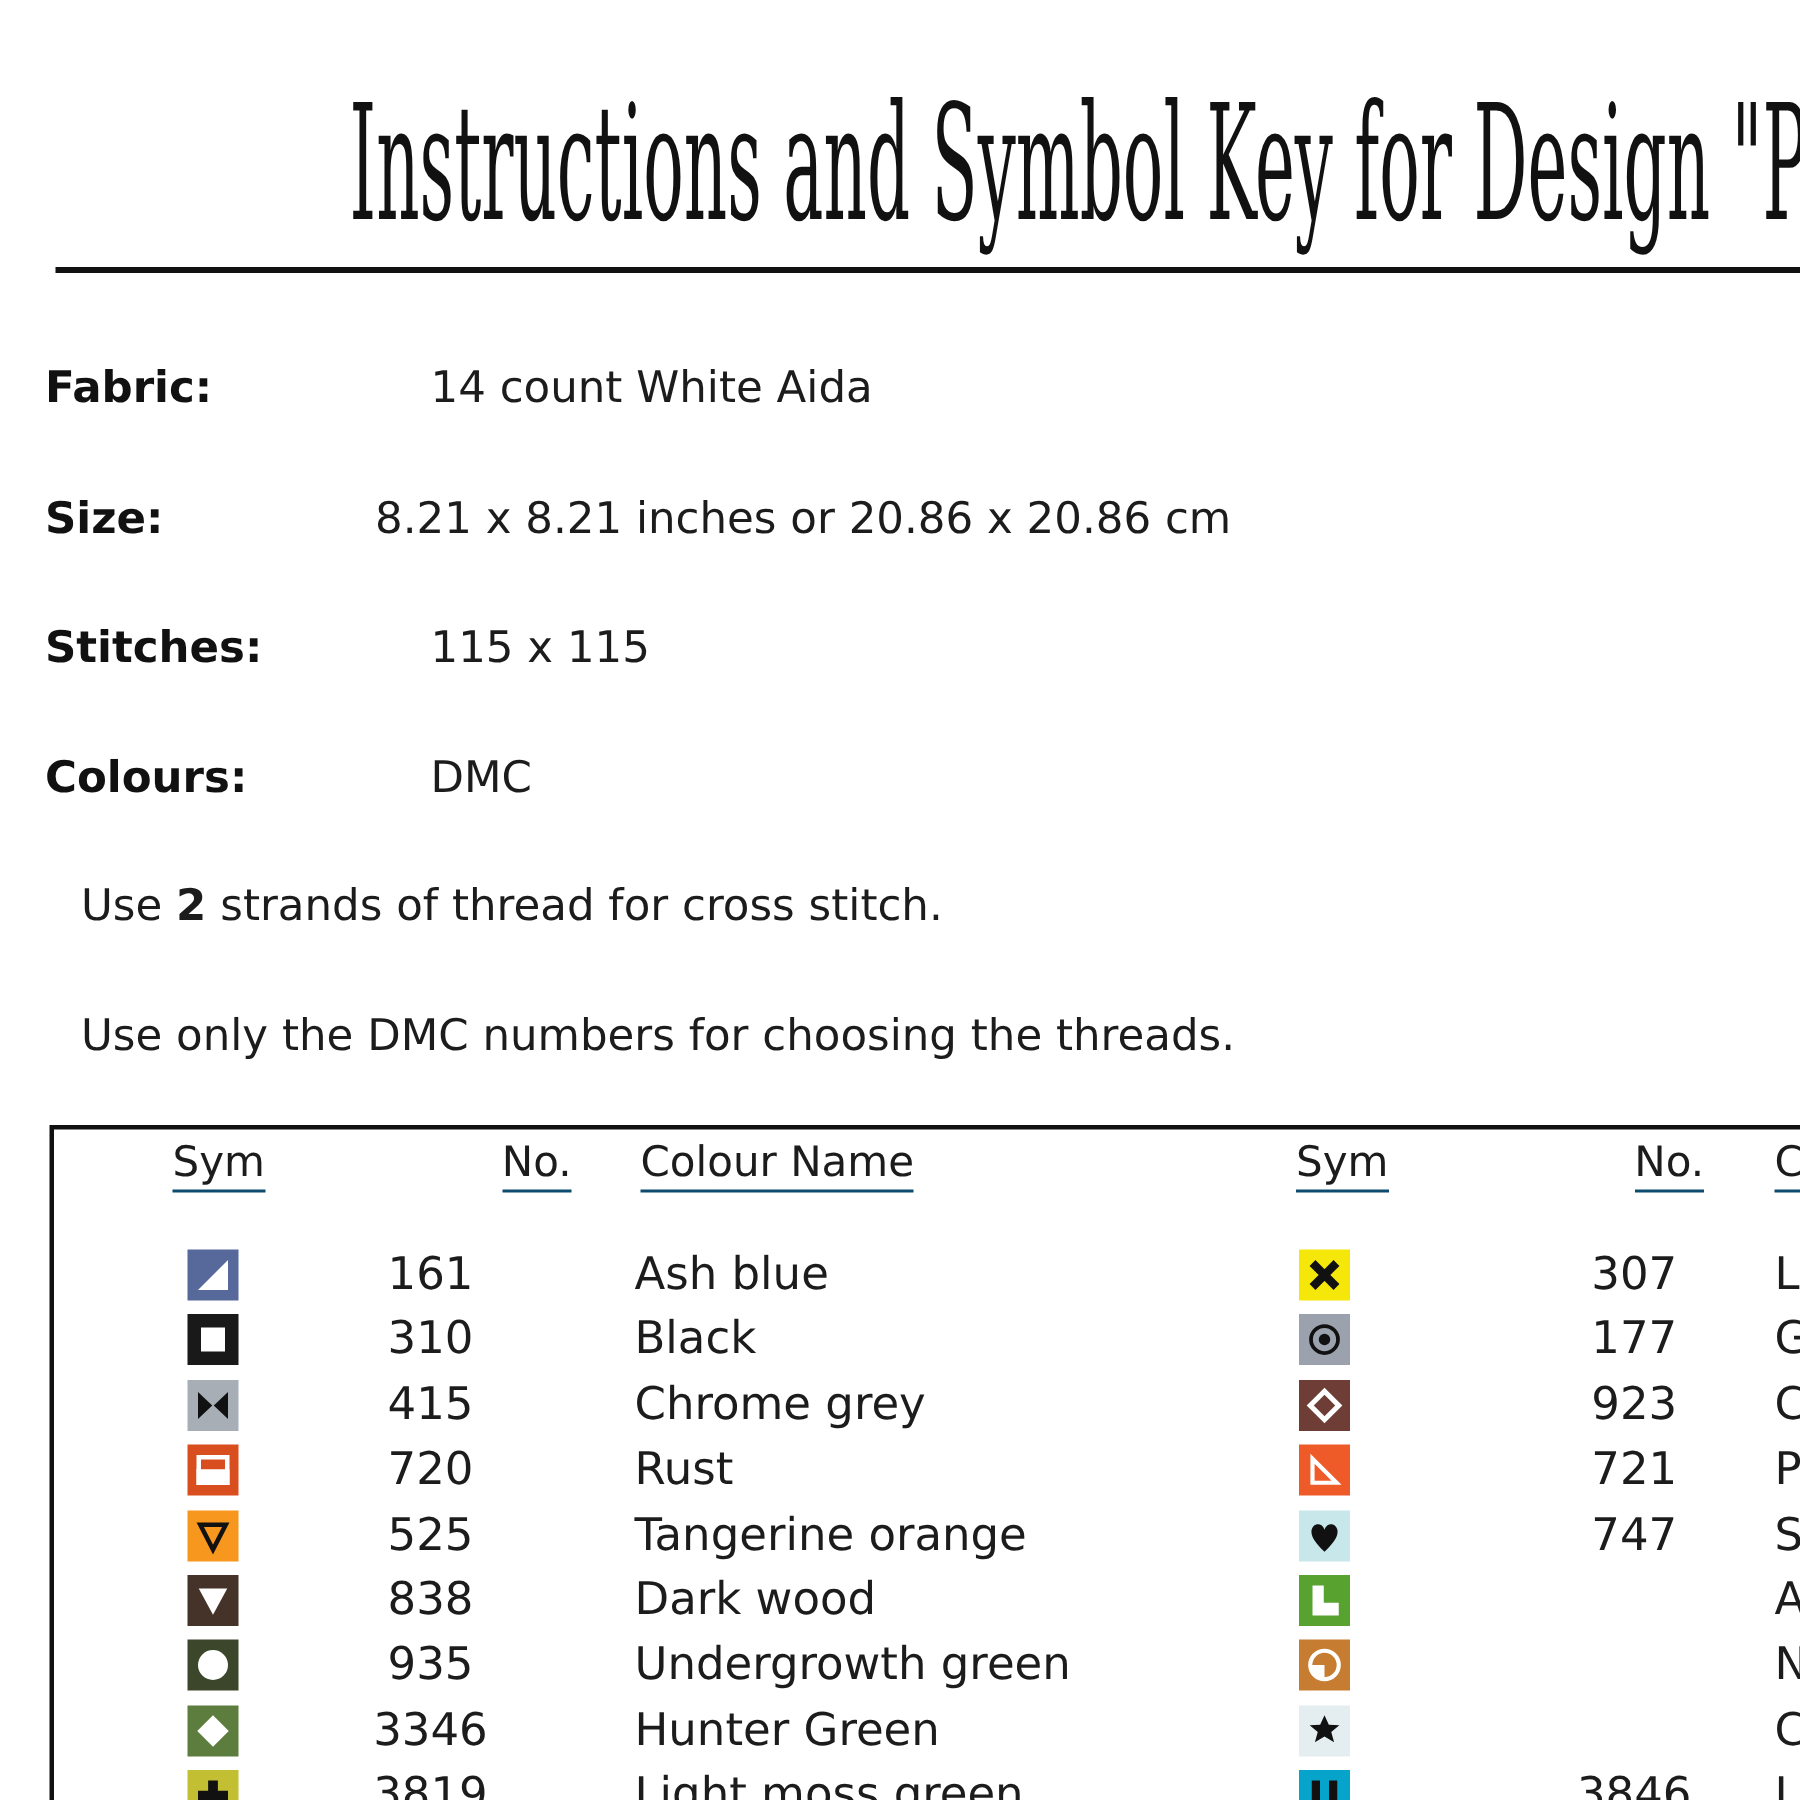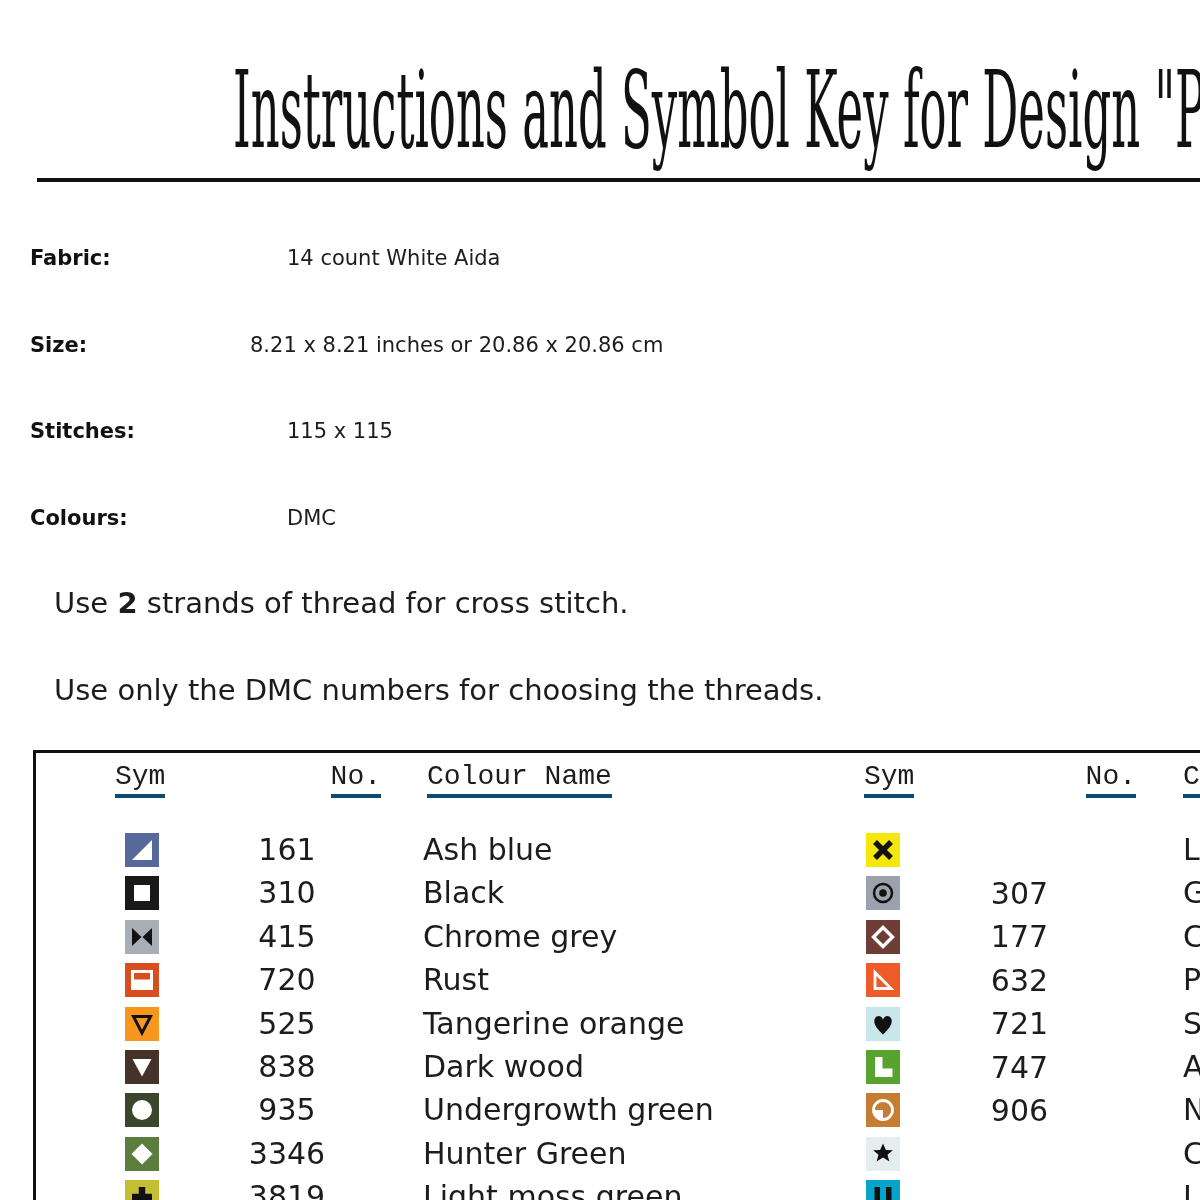--- a/index.html
+++ b/index.html
@@ -6,49 +6,49 @@
   .page{position:relative;width:1200px;height:1200px;overflow:hidden;background:#ffffff;
         font-family:"DejaVu Sans","Liberation Sans",sans-serif;color:#1c1c1c;}
 
   
   .title{position:absolute;left:233px;top:57px;font-family:"DejaVu Serif","Liberation Serif",serif;
          font-size:107px;line-height:1;white-space:nowrap;color:#111;
          transform:scaleX(0.42);transform-origin:left top;letter-spacing:0px;}
   .divider{position:absolute;left:37px;top:178px;width:1263px;height:4px;background:#111;}
 
   
-  .info-row{position:absolute;left:0;width:1200px;height:40px;font-size:21px;line-height:36px;}
+  .info-row{position:absolute;left:0;width:1200px;height:40px;font-size:29px;line-height:36px;}
   .info-row .lbl{position:absolute;left:30px;font-weight:bold;color:#111;}
   .info-row .val{position:absolute;left:287px;}
   .info-row.size-row .val{left:250px;}
   .note{position:absolute;left:30px;font-size:29px;line-height:36px;white-space:nowrap;margin-left:24px;}
   .bold{font-weight:bold;}
 
   
   .key-table{position:absolute;left:33px;top:750px;width:1230px;height:470px;
              border:3px solid #111;}
   .hdr{position:absolute;top:5px;font-size:28px;line-height:34px;}
-  .hdr span{border-bottom:4px solid #0c4a6e;padding-bottom:2px;font-family:Liberation Mono, monospace;}
+  .hdr span{border-bottom:2px solid #0c4a6e;padding-bottom:2px;}
   .h-sym-l{left:79px;}
   .h-no-l{left:245px;width:100px;text-align:right;}
   .h-name-l{left:391px;}
   .h-sym-r{left:828px;}
   .h-no-r{left:1000px;width:100px;text-align:right;}
   .h-name-r{left:1147px;white-space:nowrap;}
 
   .trow{position:absolute;left:0;width:100%;height:43px;}
   .sym-cell{position:absolute;top:0;width:34px;height:34px;display:block;}
   .sym-cell svg{display:block;width:34px;height:34px;}
   .no-cell{position:absolute;top:0;font-size:30px;line-height:34px;text-align:center;}
   .name-cell{position:absolute;top:0;font-size:30px;line-height:34px;white-space:nowrap;}
   .side-left .sym-cell{left:89px;}
   .side-left .no-cell{left:160px;width:182px;}
   .side-left .name-cell{left:387px;}
   .side-right .sym-cell{left:830px;}
-  .side-right .no-cell{left:890px;width:187px;margin-top:44px;}
+  .side-right .no-cell{left:960px;width:187px;}
   .side-right .name-cell{left:1147px;}
 </style>
 </head>
 <body>
 
 <div class="page">
 
   <div class="title">Instructions and Symbol Key for Design "Peles</div>
   <div class="divider"></div>
 
@@ -181,21 +181,21 @@
           </span>
           <div class="no-cell">177</div>
           <div class="name-cell">G</div>
         </div>
         <div class="trow side-right" style="top: 166.8px;">
           <span class="sym-cell" style="background: rgb(110, 61, 53);">
             <svg viewBox="0 0 34 34">
               <polygon points="17,7.5 26.5,17 17,26.5 7.5,17" fill="none" stroke="#FFFFFF" stroke-width="3.4"></polygon>
             </svg>
           </span>
-          <div class="no-cell">632</div>
+          <div class="no-cell">923</div>
           <div class="name-cell">C</div>
         </div>
         <div class="trow side-right" style="top: 210.2px;">
           <span class="sym-cell" style="background: rgb(239, 91, 40);">
             <svg viewBox="0 0 34 34">
               <polygon points="9,9.5 9,25.5 25,25.5" fill="none" stroke="#FFFFFF" stroke-width="2.8"></polygon>
             </svg>
           </span>
           <div class="no-cell">721</div>
           <div class="name-cell">P</div>
@@ -208,21 +208,20 @@
           </span>
           <div class="no-cell">747</div>
           <div class="name-cell">S</div>
         </div>
         <div class="trow side-right" style="top: 297px;">
           <span class="sym-cell" style="background: rgb(88, 162, 48);">
             <svg viewBox="0 0 34 34">
               <path d="M9 7 h7.5 v11.5 h10 v8.5 h-17.5 z" fill="#FFFFFF"></path>
             </svg>
           </span>
-          <div class="no-cell">906</div>
           <div class="name-cell">A</div>
         </div>
         <div class="trow side-right" style="top: 340.4px;">
           <span class="sym-cell" style="background: rgb(198, 125, 49);">
             <svg viewBox="0 0 34 34">
               <circle cx="17" cy="17" r="9.5" fill="none" stroke="#FFFFFF" stroke-width="2.8"></circle>
               <path d="M17 17 L7.5 17 A9.5 9.5 0 0 0 17 26.5 Z" fill="#FFFFFF"></path>
             </svg>
           </span>
           <div class="name-cell">N</div>

